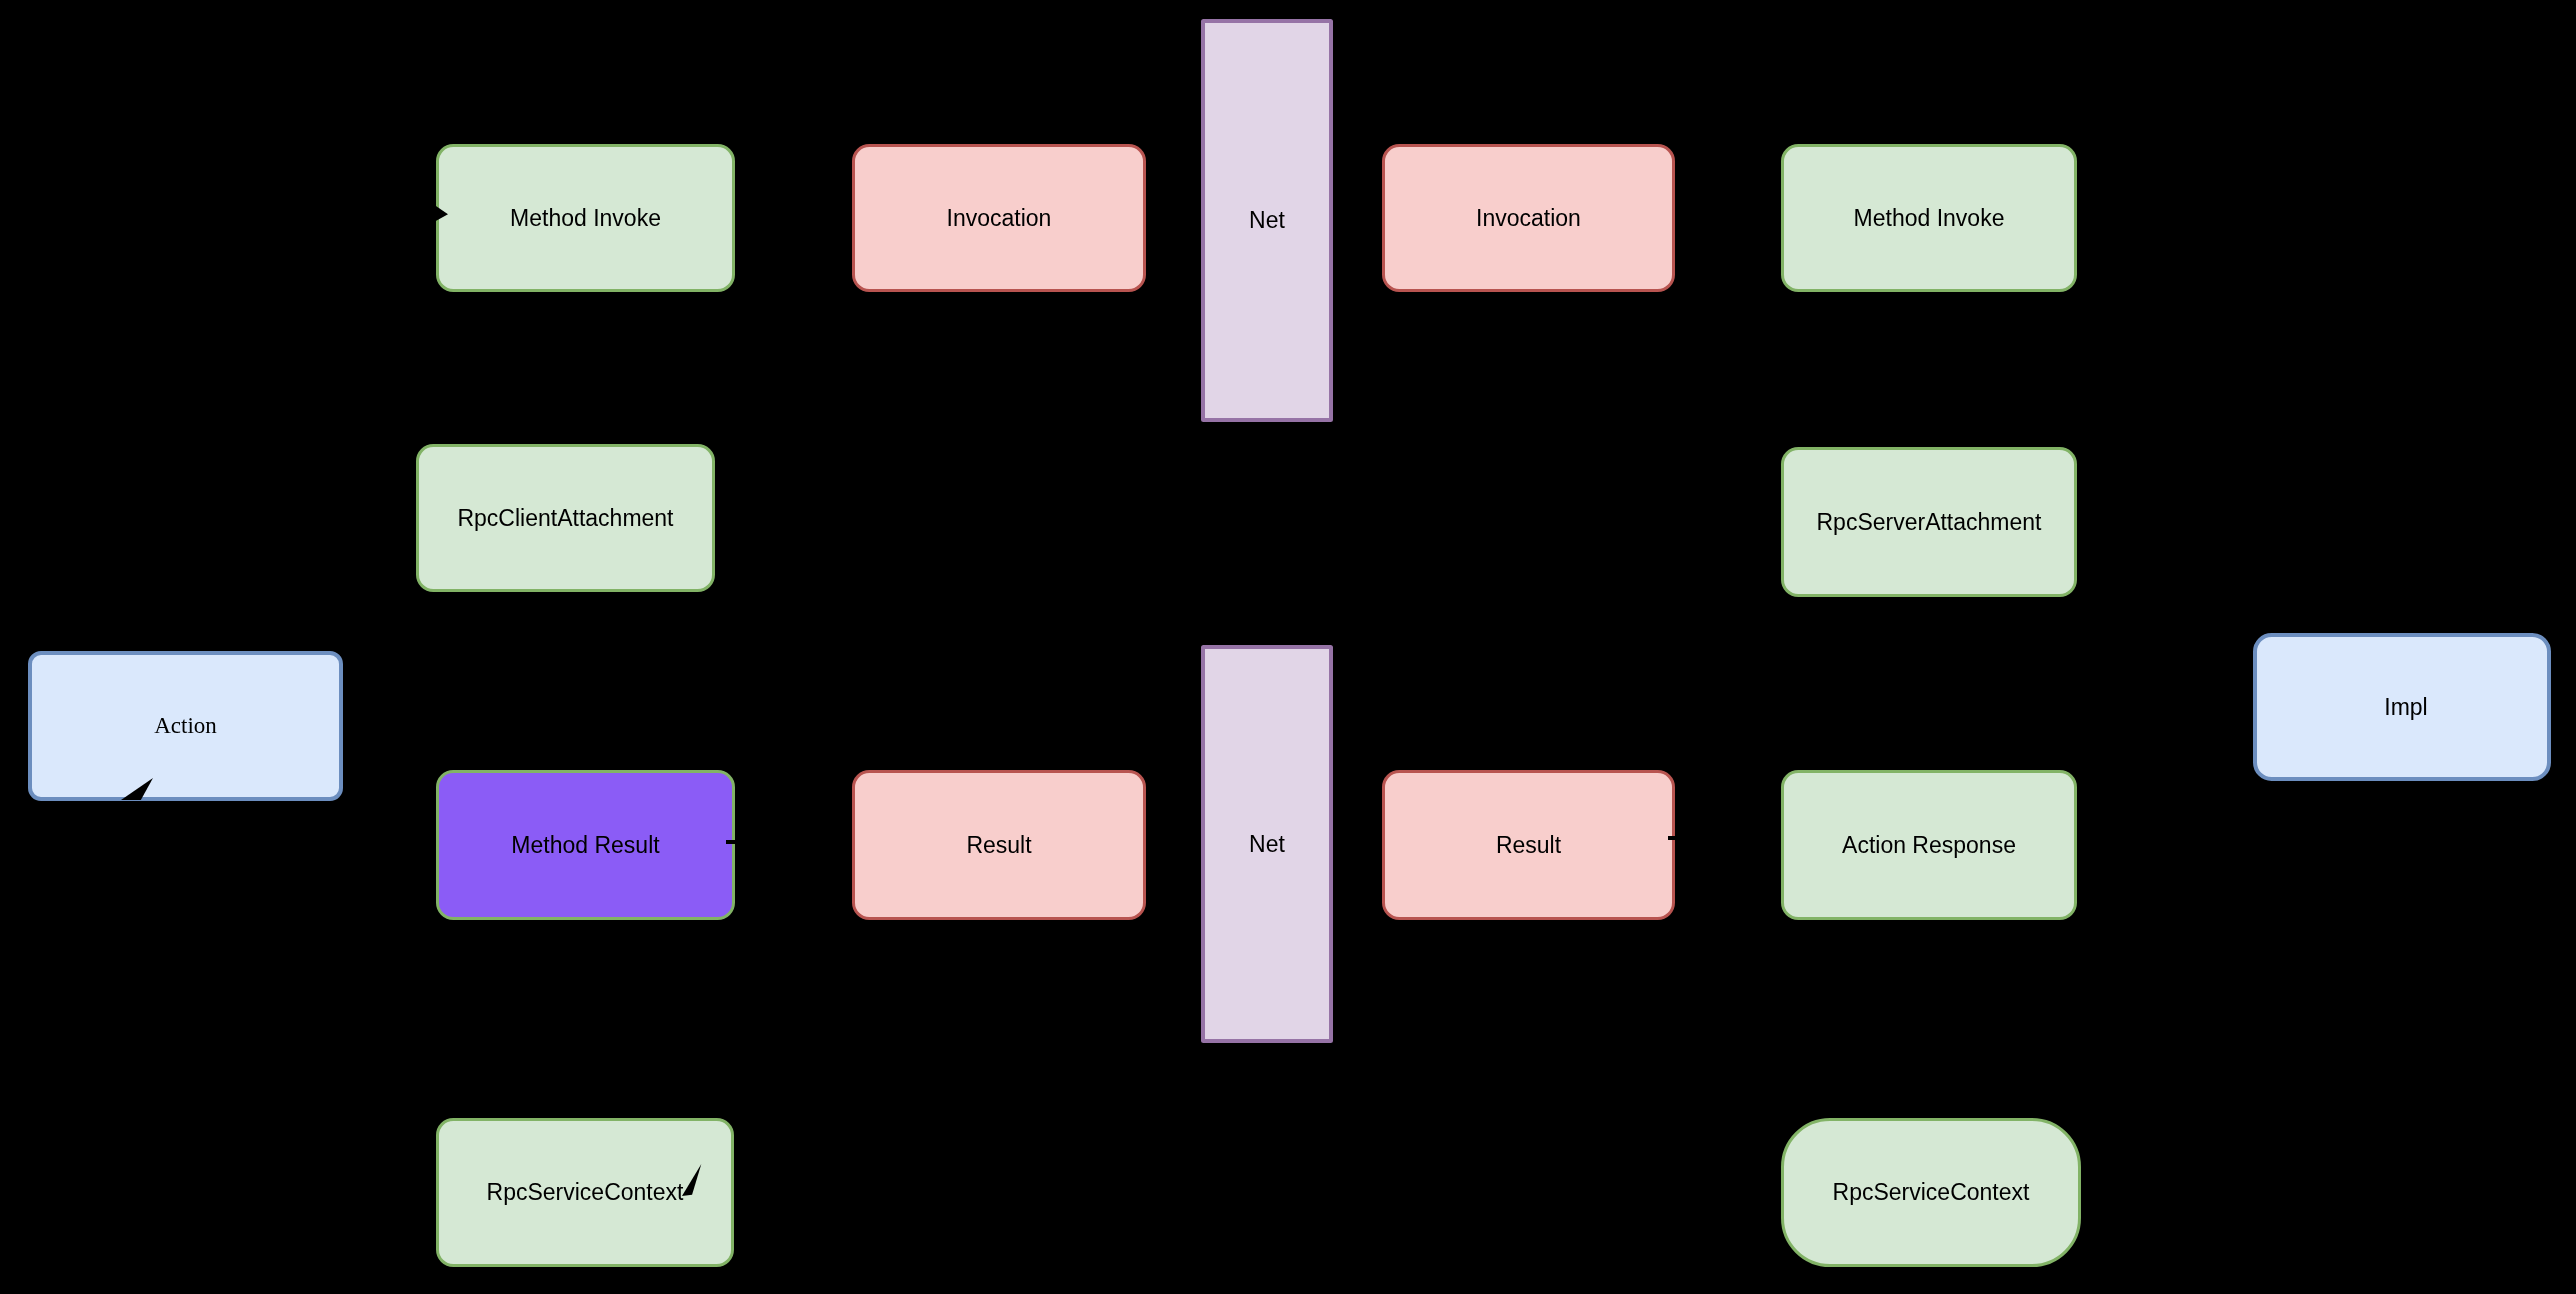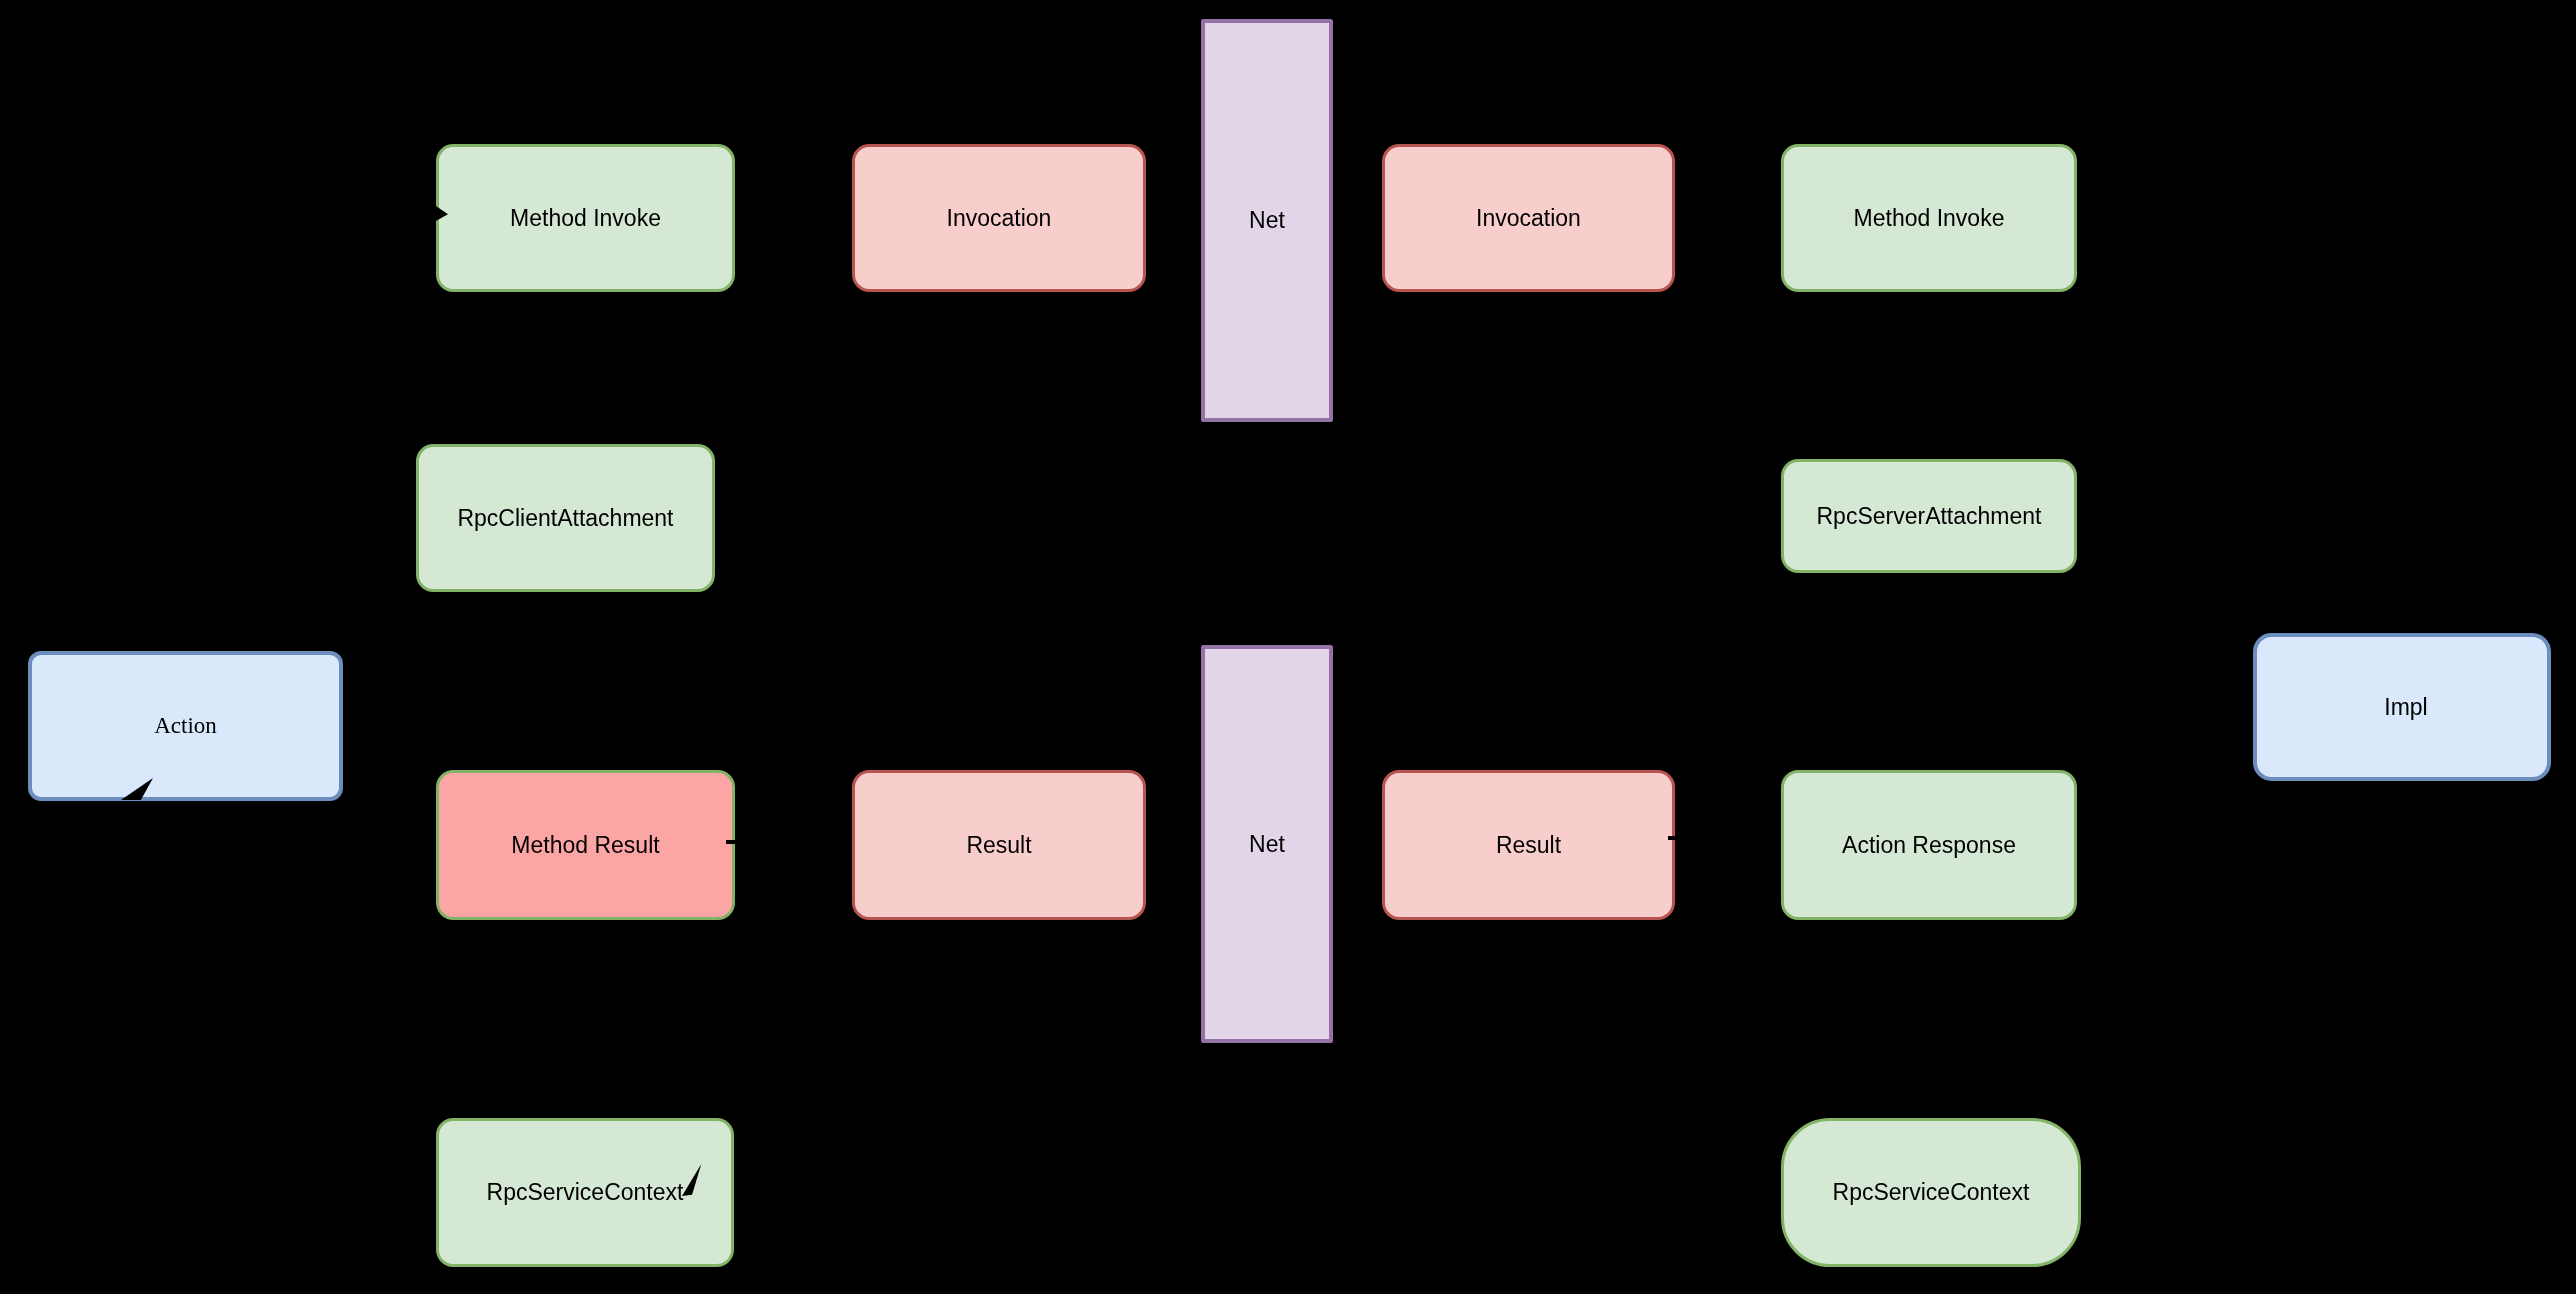--- a/index.html
+++ b/index.html
@@ -21,21 +21,21 @@
     white-space:nowrap;
   }
   
   #action                     {left:28px;   top:651px; width:315px; height:150px; border-radius:13px; border-width:4.3px;font-family:Liberation Serif, serif;}
   #method_invoke_client       {left:436px;  top:144px;  width:299px; height:148px;}
   #invocation_client          {left:852px; top:144px;  width:294px; height:148px;}
   #net_top                    {left:1201px; top:18.6px;   width:132px; height:403px; border-radius:2.5px; border-width:4.3px;}
   #invocation_server          {left:1382px; top:144px;  width:293px; height:148px;}
   #method_invoke_server       {left:1781px; top:144px;  width:296px; height:148px;}
   #rpc_client_attachment      {left:416px;  top:444px;  width:299px; height:148px;}
-  #rpc_server_attachment      {left:1781px; top:459px;  width:296px; height:114px;justify-content:center;}
+  #rpc_server_attachment      {left:1781px; top:447px;  width:296px; height:150px;justify-content:center;}
   #method_result              {left:436px;  top:770px; width:299px; height:150px;}
   #result_client              {left:852px; top:770px; width:294px; height:150px;}
   #net_bottom                 {left:1201px; top:645px; width:132px; height:398px; border-radius:2.5px; border-width:4.3px;}
   #result_server              {left:1382px; top:770px; width:293px; height:150px;}
   #method_response            {left:1781px; top:770px; width:296px; height:150px;}
   #rpc_service_context_client {left:436px;  top:1118px; width:298px; height:149px;}
   #rpc_service_context_server {left:1781px; top:1118px; width:300px; height:149px; border-radius:49px;}
   #impl                       {left:2253px; top:633px; width:298px; height:148px; border-radius:18.6px; border-width:4.3px;}
 
   
@@ -79,21 +79,21 @@
   </div>
 
   <div class="node" id="rpc_client_attachment" style="background: rgb(213, 232, 212); border-color: rgb(130, 179, 102);">
     <span>RpcClientAttachment</span>
   </div>
 
   <div class="node" id="rpc_server_attachment" style="background: rgb(213, 232, 212); border-color: rgb(130, 179, 102);">
     <span>RpcServerAttachment</span>
   </div>
 
-  <div class="node" id="method_result" style="background: #fca5a5; border-color: rgb(130, 179, 102);">
+  <div class="node" id="method_result" style="background: #8b5cf6; border-color: rgb(130, 179, 102);">
     <span>Method Result</span>
   </div>
 
   <div class="node" id="result_client" style="background: rgb(248, 206, 204); border-color: rgb(184, 84, 80);">
     <span>Result</span>
   </div>
 
   <div class="node" id="net_bottom" style="background: rgb(225, 213, 231); border-color: rgb(150, 115, 166);">
     <span>Net</span>
   </div>

